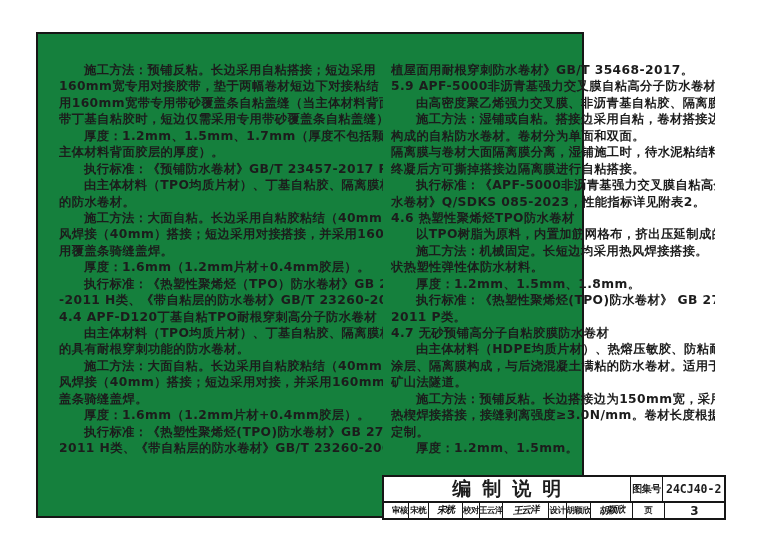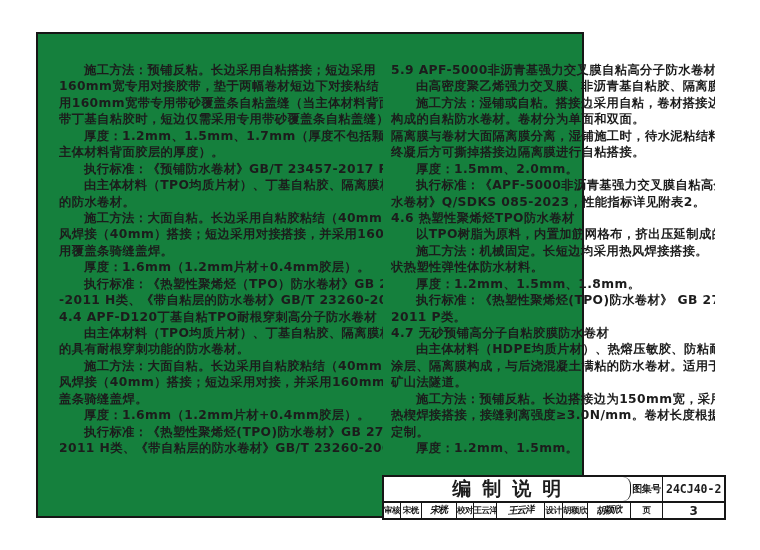--- a/index.html
+++ b/index.html
@@ -20,27 +20,27 @@
   }
   .col-left{left:21px;}
   .col-right{left:353px;}
   .line{height:16.45px;}
   .line.ind{padding-left:25px;}
   .titleblock{
     position:absolute;left:344px;top:441px;width:344px;height:45px;
     border:2px solid #161616;background:#fff;display:flex;flex-direction:column;
   }
   .tb-row1{display:flex;height:26px;border-bottom:2px solid #161616;}
-  .tb-row2{display:flex;flex:1;}
+  .tb-row2{display:flex;flex:1;padding-left:8px;}
   .tb-cell{
     border-right:1px solid #161616;display:flex;align-items:center;justify-content:center;
     font-weight:bold;overflow:hidden;white-space:nowrap;
   }
   .tb-cell.last{border-right:none;}
-  .tb-title{width:248px;font-size:19px;letter-spacing:11px;padding-left:11px;border-radius:8px;}
+  .tb-title{width:248px;font-size:19px;letter-spacing:11px;padding-left:11px;}
   .tb-atlas-label{width:33px;font-size:10px;letter-spacing:-0.5px;}
   .tb-atlas-no{width:61px;font-size:11.5px;font-family:"DejaVu Sans Mono","Liberation Mono",monospace;}
   .sm{font-size:8.5px;letter-spacing:-0.5px;}
   .w17{width:17px;} .w18{width:18px;} .w21{width:21px;} .w23{width:23px;}
   .w25{width:25px;} .w33{width:33px;} .w35{width:35px;} .w43{width:43px;}
   .w48{width:48px;} .w61{width:61px;}
   .sig{
     font-style:italic;transform:rotate(-4deg);font-size:9.5px;color:#111;
     letter-spacing:-1px;
   }
@@ -71,27 +71,27 @@
       <div class="line ind">由主体材料（TPO均质片材）、丁基自粘胶、隔离膜构成</div>
       <div class="line">的具有耐根穿刺功能的防水卷材。</div>
       <div class="line ind">施工方法：大面自粘。长边采用自粘胶粘结（40mm）+热</div>
       <div class="line">风焊接（40mm）搭接；短边采用对接，并采用160mm宽专用覆</div>
       <div class="line">盖条骑缝盖焊。</div>
       <div class="line ind">厚度：1.6mm（1.2mm片材+0.4mm胶层）。</div>
       <div class="line ind">执行标准：《热塑性聚烯烃(TPO)防水卷材》GB 27789-</div>
       <div class="line">2011 H类、《带自粘层的防水卷材》GB/T 23260-2009、《种</div>
     </div>
   <div class="col col-right">
+      <div class="line">植屋面用耐根穿刺防水卷材》GB/T 35468-2017。</div>
       <div class="line">5.9 APF-5000非沥青基强力交叉膜自粘高分子防水卷材</div>
       <div class="line ind">由高密度聚乙烯强力交叉膜、非沥青基自粘胶、隔离膜</div>
       <div class="line ind">施工方法：湿铺或自粘。搭接边采用自粘，卷材搭接边</div>
       <div class="line">构成的自粘防水卷材。卷材分为单面和双面。</div>
       <div class="line">隔离膜与卷材大面隔离膜分离，湿铺施工时，待水泥粘结料</div>
       <div class="line">终凝后方可撕掉搭接边隔离膜进行自粘搭接。</div>
-      <div class="line ind">厚度：1.5mm、2.0mm。</div>
       <div class="line ind">执行标准：《APF-5000非沥青基强力交叉膜自粘高分子防</div>
       <div class="line">水卷材》Q/SDKS 085-2023，性能指标详见附表2。</div>
       <div class="line">4.6 热塑性聚烯烃TPO防水卷材</div>
       <div class="line ind">以TPO树脂为原料，内置加筋网格布，挤出压延制成的片</div>
       <div class="line ind">施工方法：机械固定。长短边均采用热风焊接搭接。</div>
       <div class="line">状热塑性弹性体防水材料。</div>
       <div class="line ind">厚度：1.2mm、1.5mm、1.8mm。</div>
       <div class="line ind">执行标准：《热塑性聚烯烃(TPO)防水卷材》 GB 27789-</div>
       <div class="line">2011 P类。</div>
       <div class="line">4.7 无砂预铺高分子自粘胶膜防水卷材</div>

